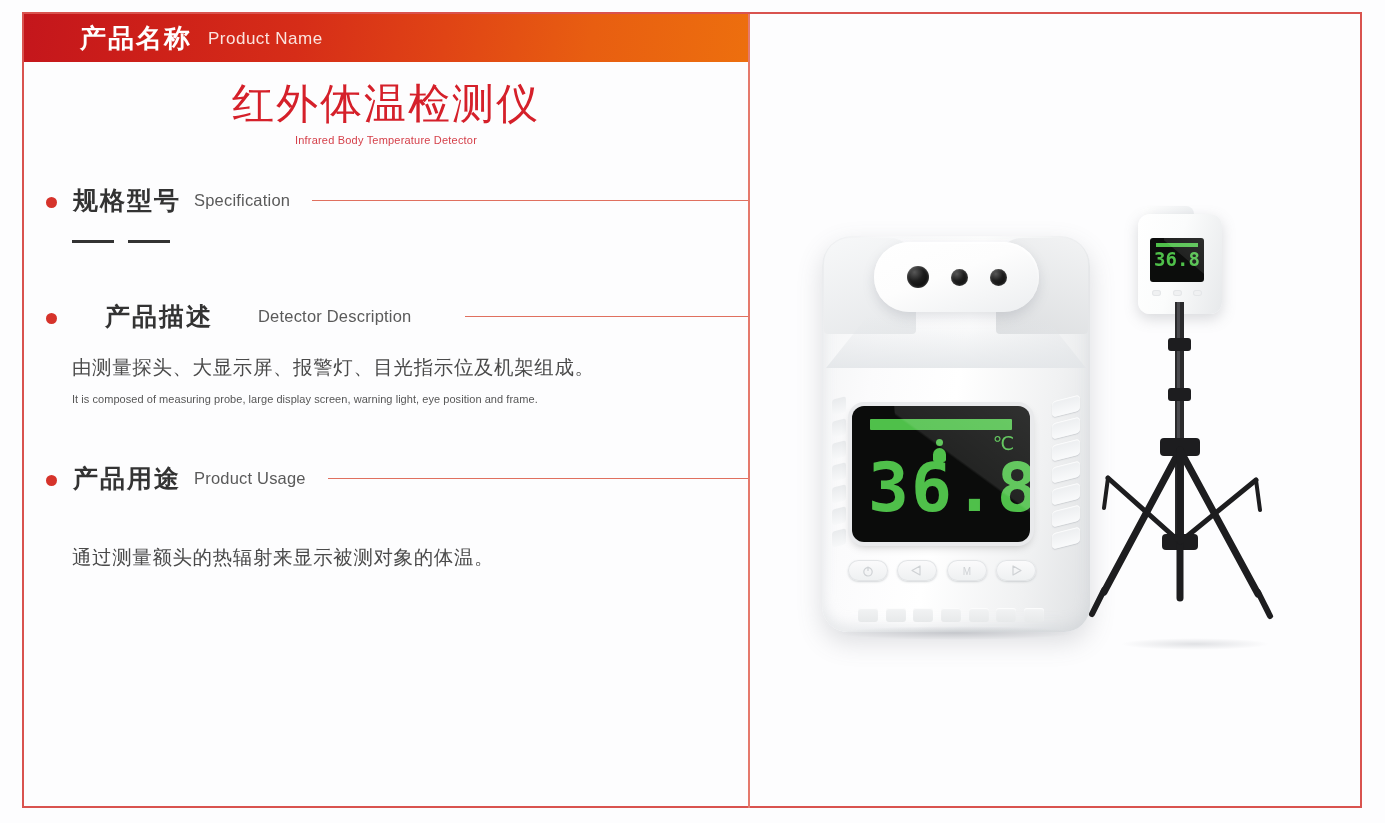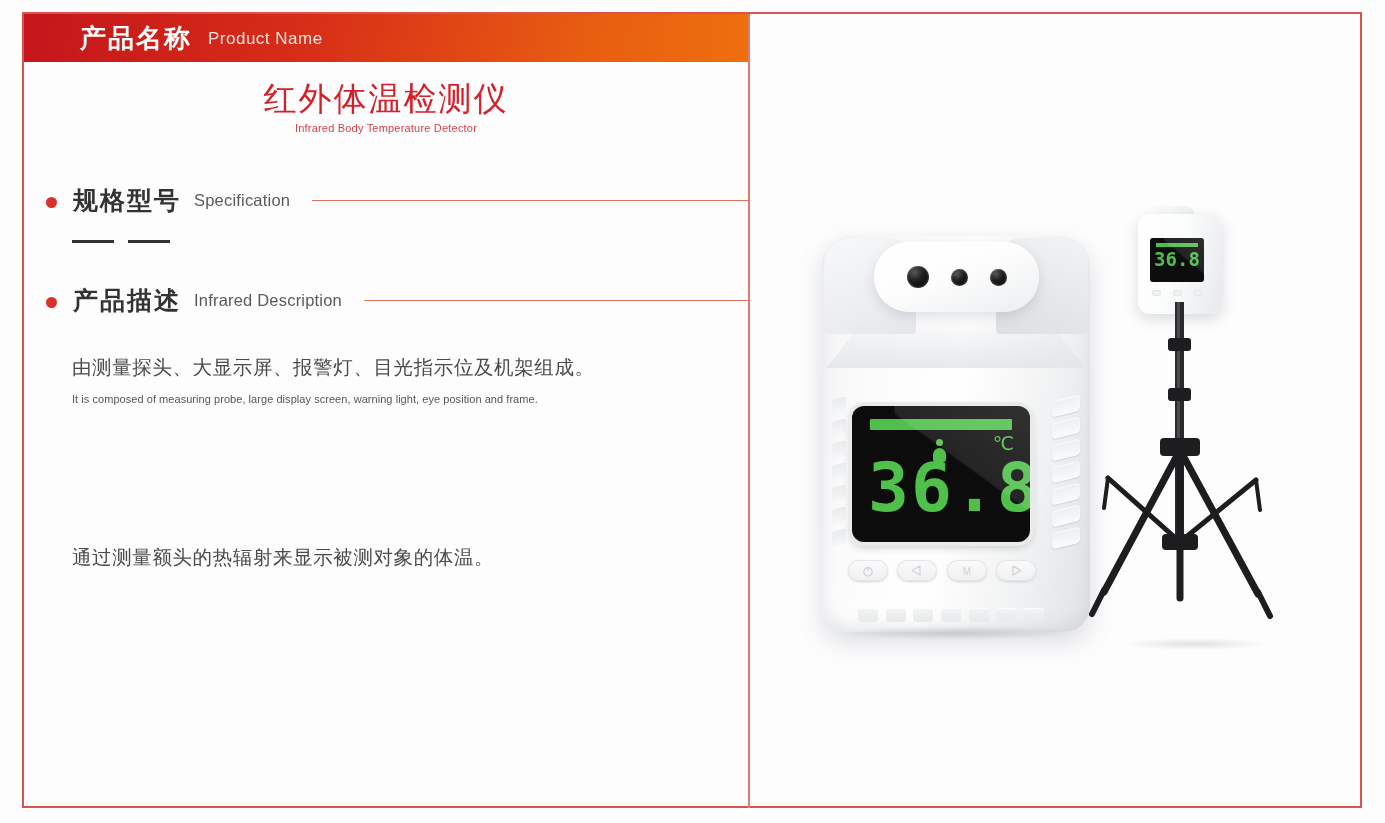--- a/index.html
+++ b/index.html
@@ -81,21 +81,21 @@
   
   .title-block {
     position: absolute;
     left: 24px;
     top: 78px;
     width: 724px;
     text-align: center;
   }
   .title-zh {
     color: #d5202a;
-    font-size: 33px;
+    font-size: 42px;
     font-weight: normal;
     letter-spacing: 2px;
     line-height: 1.25;
     font-family: "DejaVu Sans", "Liberation Sans", sans-serif;
   }
   .title-en {
     color: #d5404a;
     font-size: 11px;
     letter-spacing: 0.2px;
     margin-top: 3px;
@@ -137,21 +137,21 @@
   }
   .sec-rule {
     flex: 1 1 auto;
     height: 1px;
     background: #e0705f;
     margin-left: 22px;
     margin-right: 0px;
   }
 
   .sec1 { top: 188px; }
-  .sec2 { top: 288px; }
+  .sec2 { top: 304px; gap: 32px; }
   .sec3 { top: 466px; }
 
   
   .spec-dashes {
     position: absolute;
     left: 72px;
     top: 240px;
     display: flex;
     gap: 14px;
   }
@@ -545,26 +545,32 @@
     <span class="sec-rule"></span>
   </div>
   <div class="spec-dashes">
     <i></i>
     <i></i>
   </div>
 
   <div class="section-head sec2">
     <span class="bullet"></span>
     <span class="sec-zh">产品描述</span>
-    <span class="sec-en">Infrared Description</span>
+    <span class="sec-en">Detector Description</span>
     <span class="sec-rule"></span>
   </div>
   <div class="body-zh desc-zh">由测量探头、大显示屏、报警灯、目光指示位及机架组成。</div>
   <div class="body-en desc-en">It is composed of measuring probe, large display screen, warning light, eye position and frame.</div>
 
+  <div class="section-head sec3">
+    <span class="bullet"></span>
+    <span class="sec-zh">产品用途</span>
+    <span class="sec-en">Product Usage</span>
+    <span class="sec-rule"></span>
+  </div>
   <div class="body-zh use-zh">通过测量额头的热辐射来显示被测对象的体温。</div>
 
   <div class="image-panel">
 
     <div class="device">
       <div class="device-body"></div>
       <div class="device-wing left"></div>
       <div class="device-wing right"></div>
       <div class="device-bevel"></div>
 

